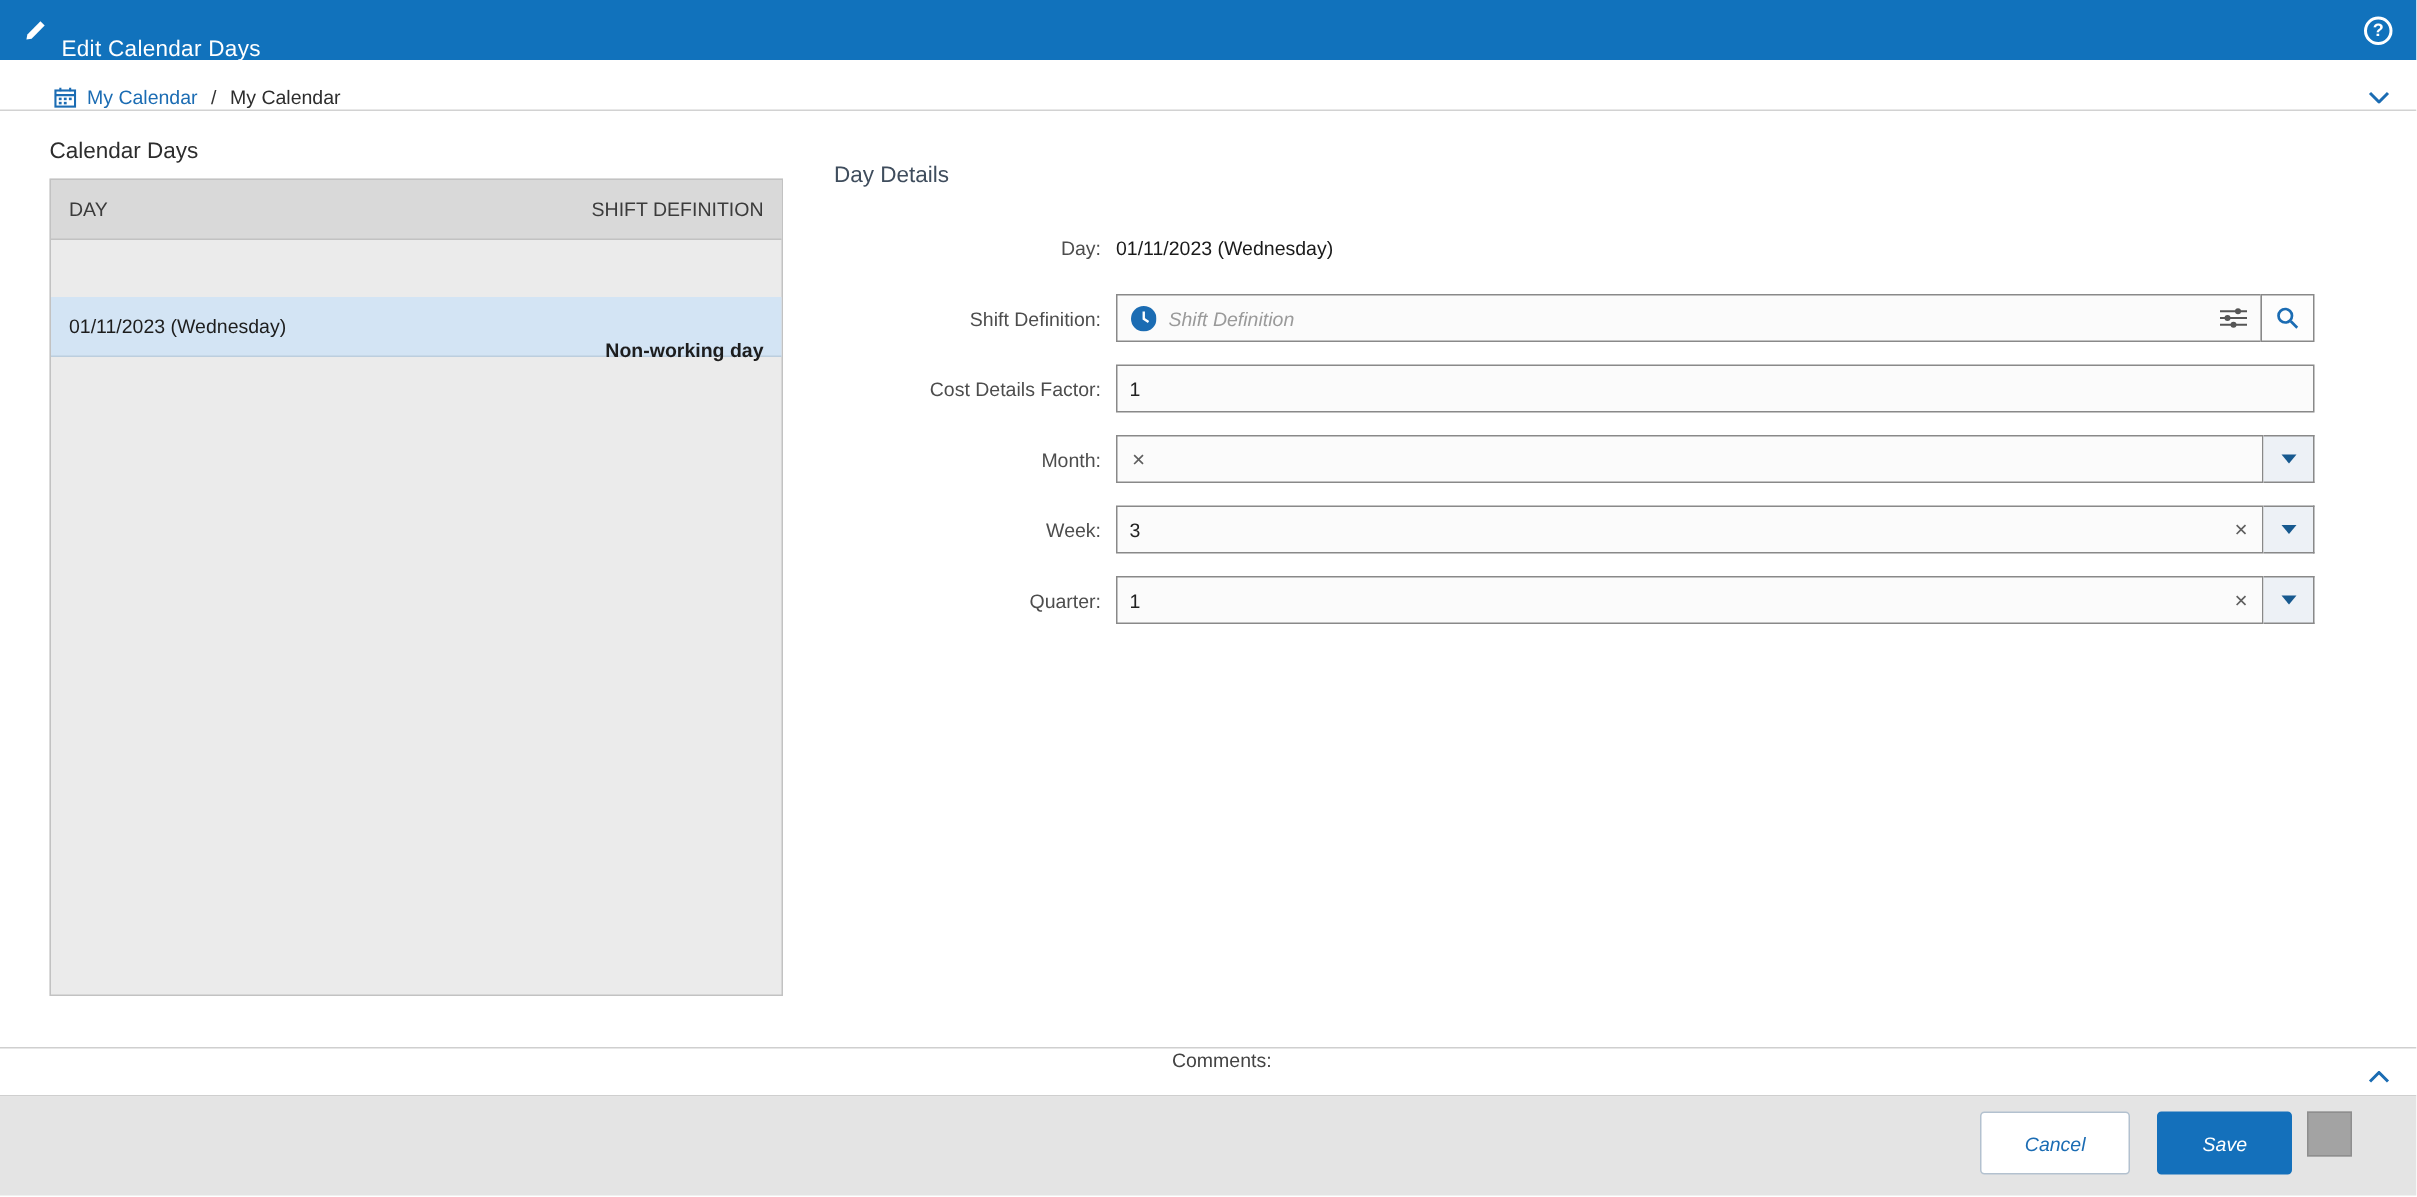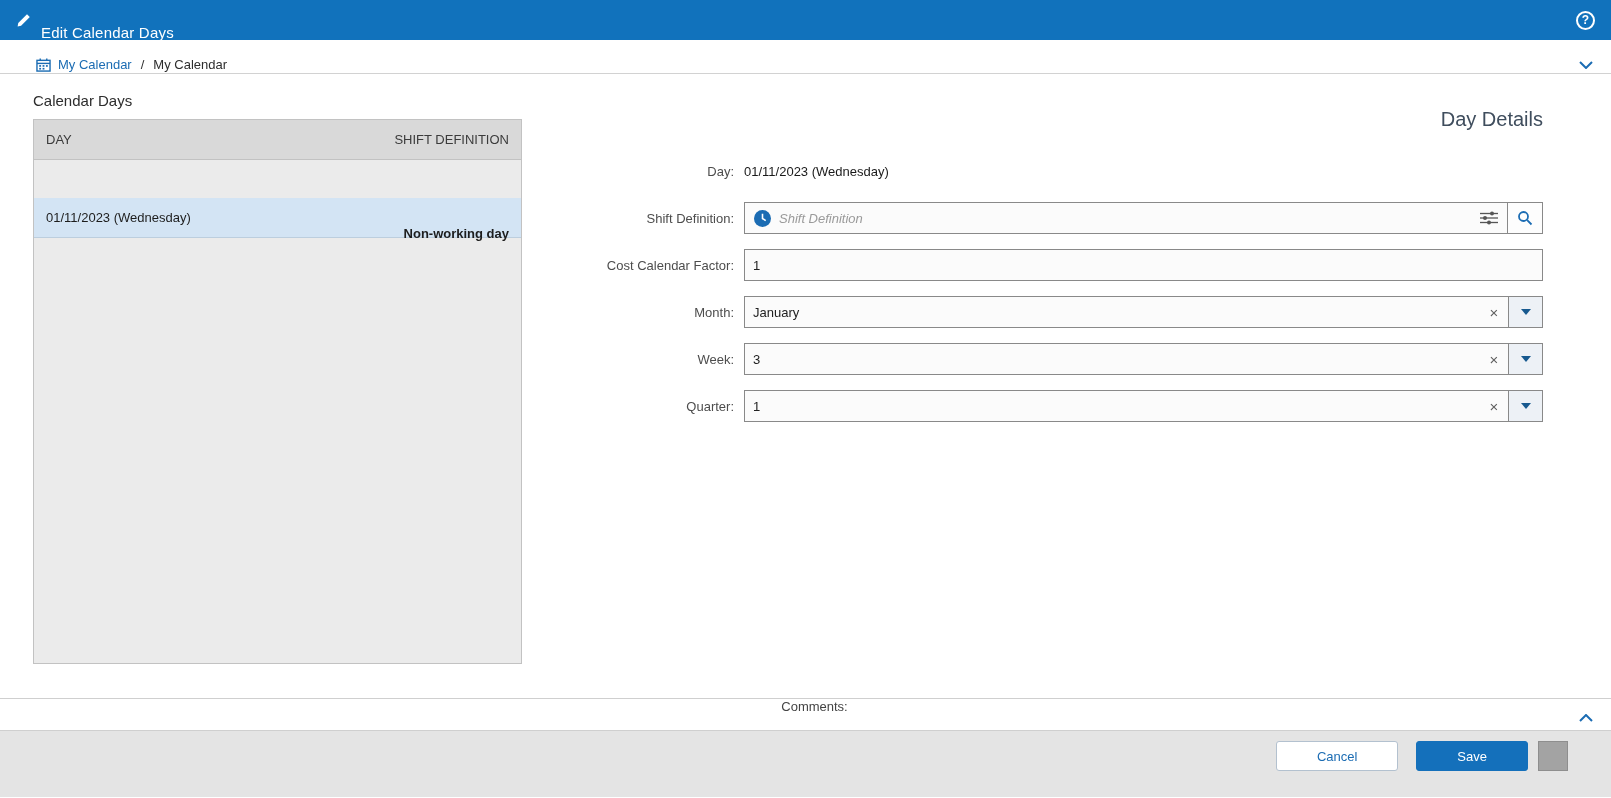--- a/index.html
+++ b/index.html
@@ -47,21 +47,21 @@
   .cal-row {
     background: #d3e4f4; height: 40px; flex-shrink: 0;
     display: flex; align-items: center; justify-content: space-between;
     padding: 0 12px; font-size: 13px; color: #1d1d1d;
     border-bottom: 1px solid #bccede; cursor: pointer;
   }
   .cal-row .shift { font-weight: 700; margin-top: 32px; }
   .cal-empty { flex: 1; }
   
   .right-panel { margin-left: 34px; padding-top: 34px; width: 987px; }
-  .section-title { font-size: 20px; color: #3f4d5d; margin-bottom: 24px; text-align: right; }
+  .section-title { font-size: 15px; color: #3f4d5d; margin-bottom: 24px; }
   .section-title.fiscal { margin-top: 31px; }
   .form-row { display: flex; align-items: center; margin-bottom: 15px; height: 32px; }
   .form-label {
     width: 188px; flex-shrink: 0; text-align: right;
     font-size: 13px; color: #4d4d4d; padding-right: 10px;
   }
   .form-control { flex: 1; display: flex; height: 32px; }
   .static-value { font-size: 13px; color: #1a1a1a; align-self: center; }
   .text-input {
     width: 100%; height: 32px; border: 1px solid #898989; background: #fbfbfb;
@@ -115,22 +115,22 @@
     border-bottom: 1px solid #cfcfcf; display: flex; align-items: center;
     padding: 0 18px 0 36px; font-size: 13px; color: #444; flex-direction: column;
   }
   .comments-bar .collapse { margin-left: auto; cursor: pointer; display: flex; }
   
   .footer {
     height: 66px; background: #e4e4e4; display: flex; align-items: flex-start;
     justify-content: flex-end; padding: 10px 43px 0 0;
   }
   .btn {
-    height: 30px; font-size: 13px; border-radius: 3px; cursor: pointer;
-    font-family: inherit; padding: 0 40px;
+    height: 42px; font-size: 13px; border-radius: 3px; cursor: pointer;
+    font-family: inherit; padding: 0 29px; font-style: italic;
   }
   .btn-cancel { background: #fff; color: #1b6cb3; border: 1px solid #b3c1cf; margin-right: 18px; }
   .btn-save { background: #1470bb; color: #fff; border: 1px solid #1470bb; margin-right: 10px; }
   .corner-grip {
     width: 30px; height: 30px; background: #a3a3a3;
     border: 1px solid #8e8e8e;
   }
 </style>
 </head>
 <body>
@@ -228,33 +228,32 @@
         <span class="search-btn">
           <svg width="16" height="16" viewBox="0 0 16 16" fill="none" stroke="#1b6cb3" stroke-width="1.8">
               <circle cx="6.5" cy="6.5" r="4.5"></circle>
               <line x1="10.2" y1="10.2" x2="14.5" y2="14.5"></line>
             </svg>
         </span>
       </div>
     </div>
 
     <div class="form-row">
-      <span class="form-label">Cost Calendar Factor:</span>
+      <span class="form-label">Cost Details Factor:</span>
       <div class="form-control">
         <input class="text-input" type="text" value="1" style="">
       </div>
     </div>
 
 
 
     <div class="form-row">
       <span class="form-label">Month:</span>
       <div class="form-control">
         <div class="combo-box">
-          <input class="combo-input" type="text" value="January" style="">
           <span class="clear-btn">×</span>
         </div>
         <span class="dd-btn">
             <span class="caret"></span>
           </span>
       </div>
     </div>
 
     <div class="form-row">
       <span class="form-label">Week:</span>

